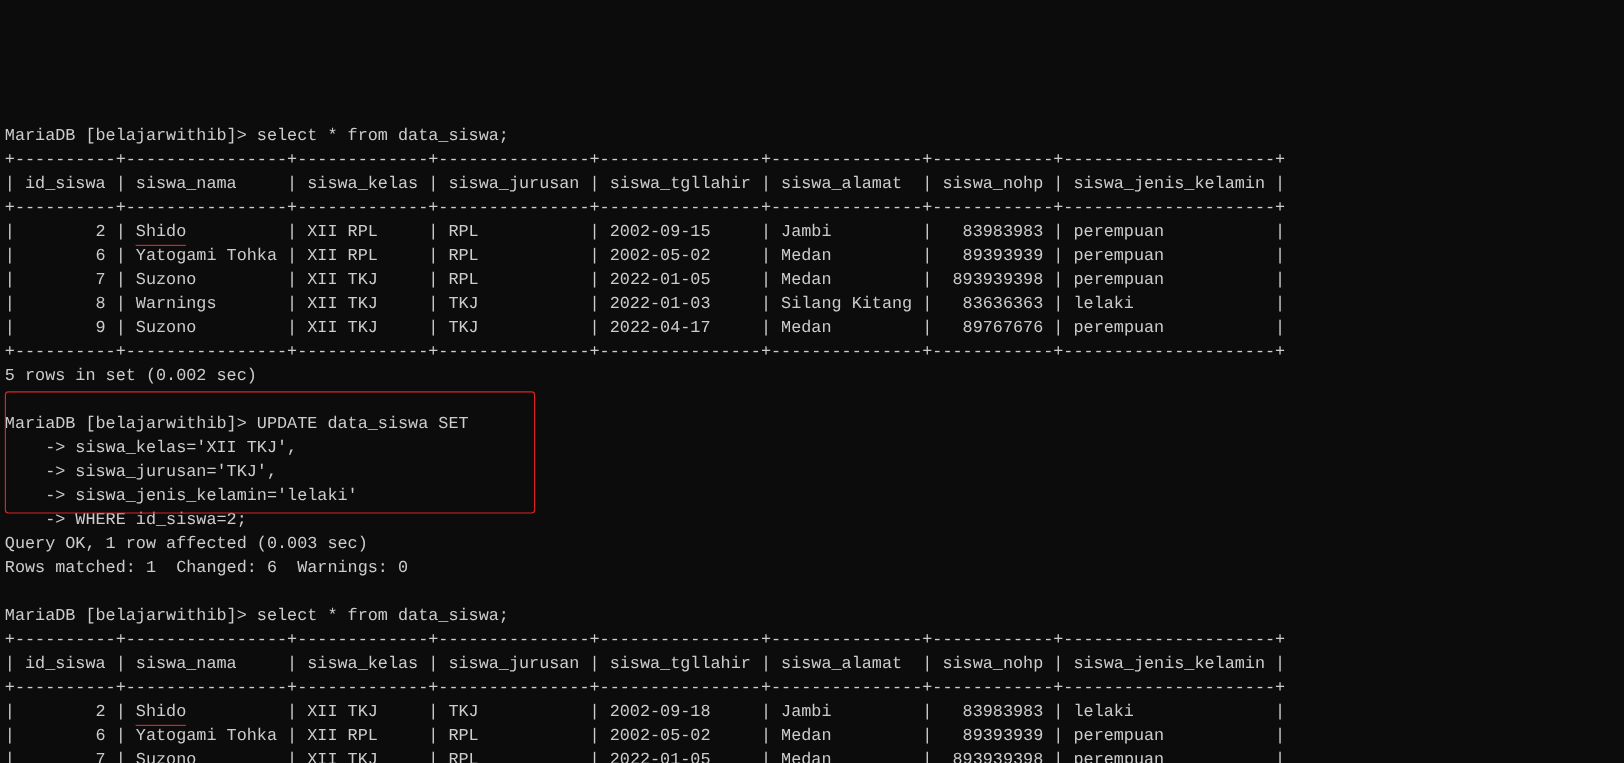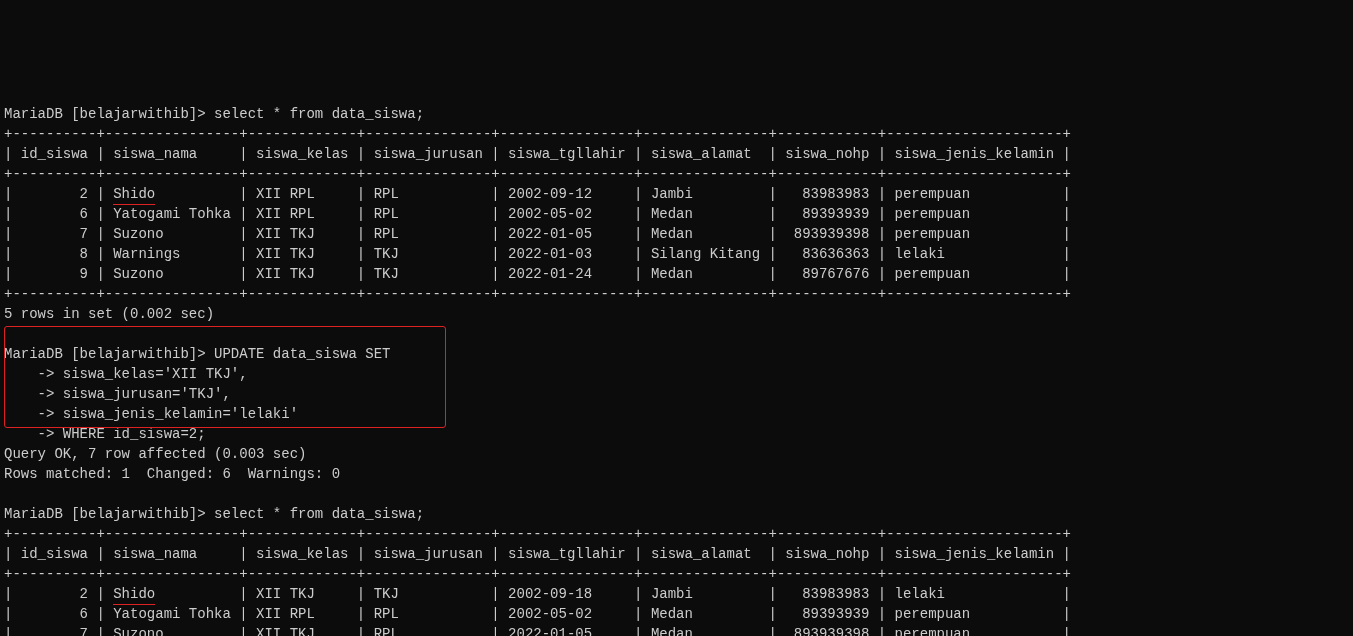--- a/index.html
+++ b/index.html
@@ -36,34 +36,34 @@
 </head>
 <body>
 
 
 
 <div style="position:relative;">
 <span>MariaDB [belajarwithib]&gt; select * from data_siswa;</span>
 <span>+----------+----------------+-------------+---------------+----------------+---------------+------------+---------------------+</span>
 <span>| id_siswa | siswa_nama     | siswa_kelas | siswa_jurusan | siswa_tgllahir | siswa_alamat  | siswa_nohp | siswa_jenis_kelamin |</span>
 <span>+----------+----------------+-------------+---------------+----------------+---------------+------------+---------------------+</span>
-<span><span>|        2 | </span><span class="underline">Shido</span><span>          | XII RPL     | RPL           | 2002-09-12     | Jambi         |   83983983 | perempuan           |</span></span>
+<span><span>|        2 | </span><span class="underline">Shido</span><span>          | XII RPL     | RPL           | 2002-09-15     | Jambi         |   83983983 | perempuan           |</span></span>
 <span><span>|        6 | </span><span>Yatogami Tohka</span><span> | XII RPL     | RPL           | 2002-05-02     | Medan         |   89393939 | perempuan           |</span></span>
 <span><span>|        7 | </span><span>Suzono</span><span>         | XII TKJ     | RPL           | 2022-01-05     | Medan         |  893939398 | perempuan           |</span></span>
 <span><span>|        8 | </span><span>Warnings</span><span>       | XII TKJ     | TKJ           | 2022-01-03     | Silang Kitang |   83636363 | lelaki              |</span></span>
-<span><span>|        9 | </span><span>Suzono</span><span>         | XII TKJ     | TKJ           | 2022-01-24     | Medan         |   89767676 | perempuan           |</span></span>
+<span><span>|        9 | </span><span>Suzono</span><span>         | XII TKJ     | TKJ           | 2022-04-17     | Medan         |   89767676 | perempuan           |</span></span>
 <span>+----------+----------------+-------------+---------------+----------------+---------------+------------+---------------------+</span>
 <span>5 rows in set (0.002 sec)</span>
 
 <span>MariaDB [belajarwithib]&gt; UPDATE data_siswa SET</span>
 <span>    -&gt; siswa_kelas='XII TKJ',</span>
 <span>    -&gt; siswa_jurusan='TKJ',</span>
 <span>    -&gt; siswa_jenis_kelamin='lelaki'</span>
 <span>    -&gt; WHERE id_siswa=2;</span>
-<span>Query OK, 7 row affected (0.003 sec)</span>
+<span>Query OK, 1 row affected (0.003 sec)</span>
 <span>Rows matched: 1  Changed: 6  Warnings: 0</span>
 
 <span>MariaDB [belajarwithib]&gt; select * from data_siswa;</span>
 <span>+----------+----------------+-------------+---------------+----------------+---------------+------------+---------------------+</span>
 <span>| id_siswa | siswa_nama     | siswa_kelas | siswa_jurusan | siswa_tgllahir | siswa_alamat  | siswa_nohp | siswa_jenis_kelamin |</span>
 <span>+----------+----------------+-------------+---------------+----------------+---------------+------------+---------------------+</span>
 <span><span>|        2 | </span><span class="underline">Shido</span><span>          | XII TKJ     | TKJ           | 2002-09-18     | Jambi         |   83983983 | lelaki              |</span></span>
 <span><span>|        6 | </span><span>Yatogami Tohka</span><span> | XII RPL     | RPL           | 2002-05-02     | Medan         |   89393939 | perempuan           |</span></span>
 <span><span>|        7 | </span><span>Suzono</span><span>         | XII TKJ     | RPL           | 2022-01-05     | Medan         |  893939398 | perempuan           |</span></span>
 

